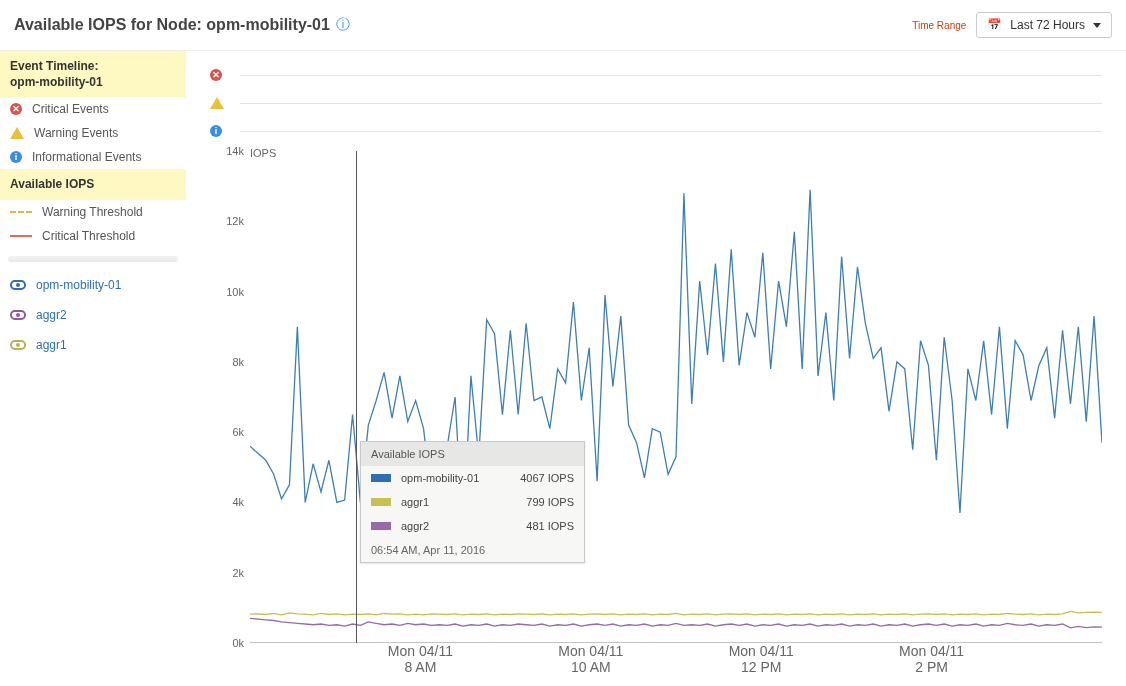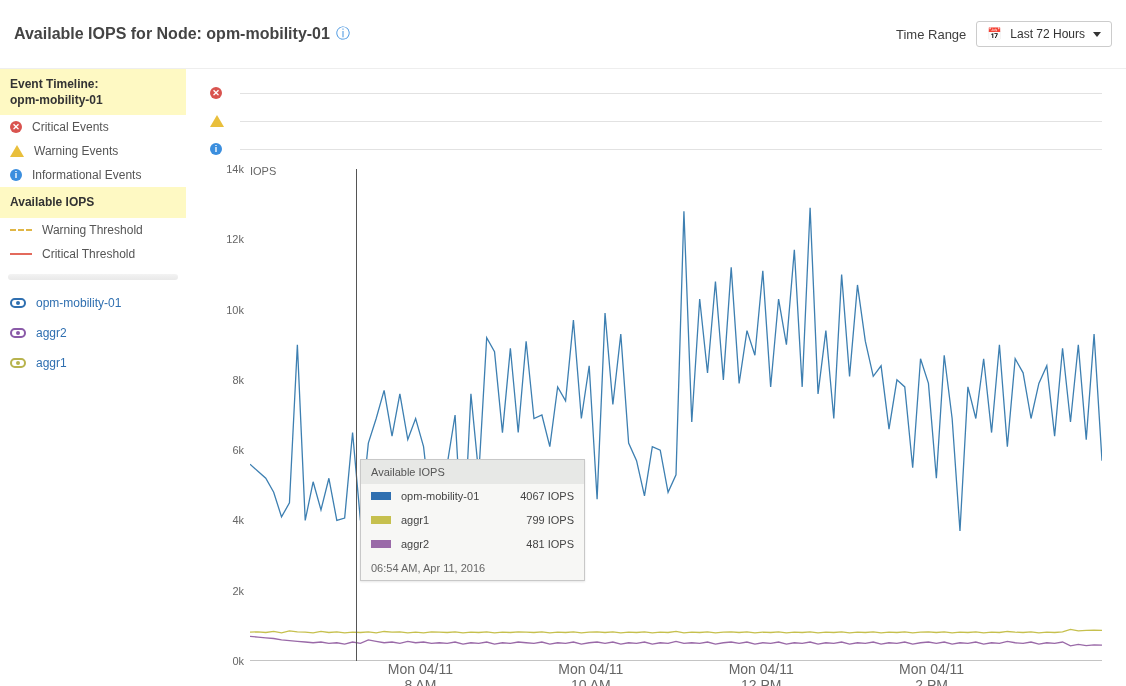--- a/index.html
+++ b/index.html
@@ -1,23 +1,23 @@
 <!DOCTYPE html>
 <html><head>
 <meta charset="utf-8">
 <style>
   html,body{margin:0;padding:0;font-family:"Segoe UI",Arial,sans-serif;font-size:13px;color:#333;background:#fff}
   *{box-sizing:border-box}
   .page{width:1126px;height:686px;position:relative;overflow:hidden}
-  .topbar{display:flex;align-items:center;padding:21px 14px;border-bottom:1px solid #eee}
+  .topbar{display:flex;align-items:center;padding:12px 14px;border-bottom:1px solid #eee}
   .title{font-size:16px;font-weight:600;color:#444;flex:0 0 auto}
   .title .dim{font-weight:600}
   .help-icon{margin-left:6px;color:#3b8ede;font-size:14px;cursor:pointer}
   .spacer{flex:1}
-  .time-label{font-size:13px;color:#404040;margin-right:10px}
+  .time-label{font-size:10px;color:#c2410c;margin-right:10px}
   .time-btn{display:flex;align-items:center;gap:8px;border:1px solid #ccc;border-radius:3px;padding:5px 10px;font-size:12px;color:#333;background:#fff;cursor:pointer}
   .time-btn .gi{color:#c43a3a}
   .caret{border-top:5px solid #333;border-left:4px solid transparent;border-right:4px solid transparent;width:0;height:0}
   .body{display:flex;height:calc(686px - 42px)}
   .sidebar{width:190px;flex:0 0 190px;padding:0 4px 0 0}
   .panel-h{background:#fef9c3;padding:7px 10px;font-size:12px;font-weight:600;color:#333;line-height:1.35}
   .legend-row{display:flex;align-items:center;gap:10px;padding:5px 10px;font-size:12px;color:#555}
   .ico-circle-x{width:12px;height:12px;border-radius:50%;background:#d9534f;display:inline-flex;align-items:center;justify-content:center;color:#fff;font-size:9px;line-height:1;font-weight:700}
   .ico-tri{width:0;height:0;border-left:7px solid transparent;border-right:7px solid transparent;border-bottom:12px solid #e9bf3c;display:inline-block}
   .ico-circle-i{width:12px;height:12px;border-radius:50%;background:#3b8ede;display:inline-flex;align-items:center;justify-content:center;color:#fff;font-size:9px;font-weight:700}

